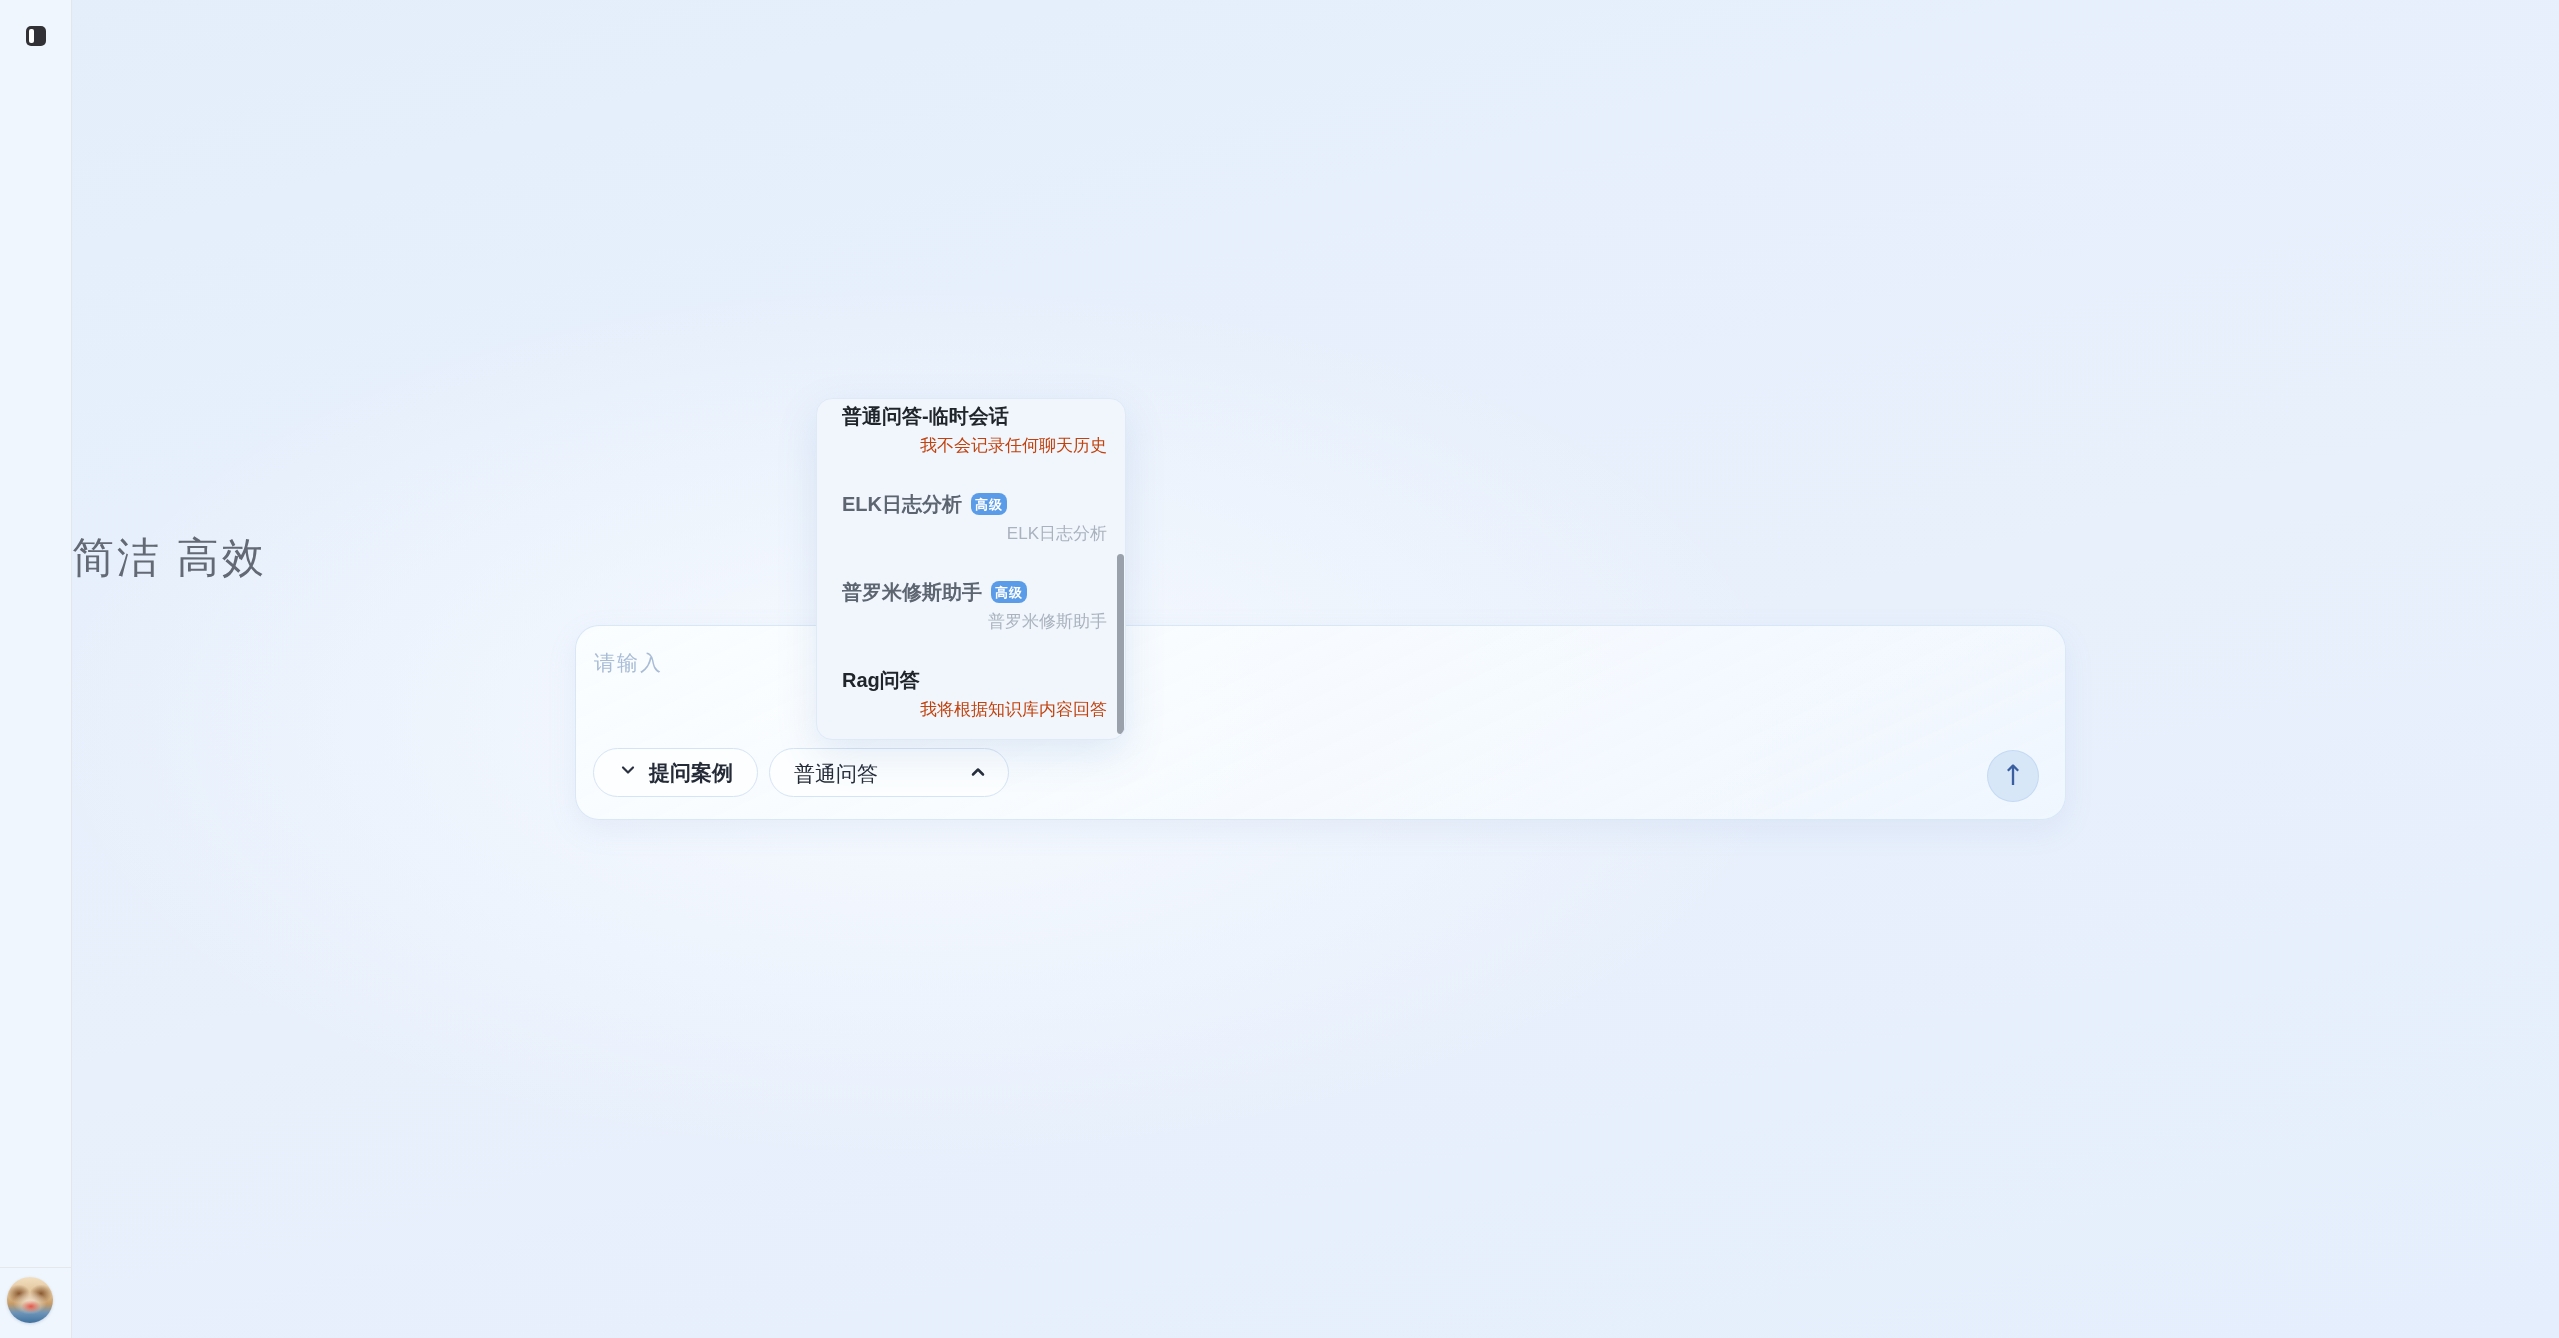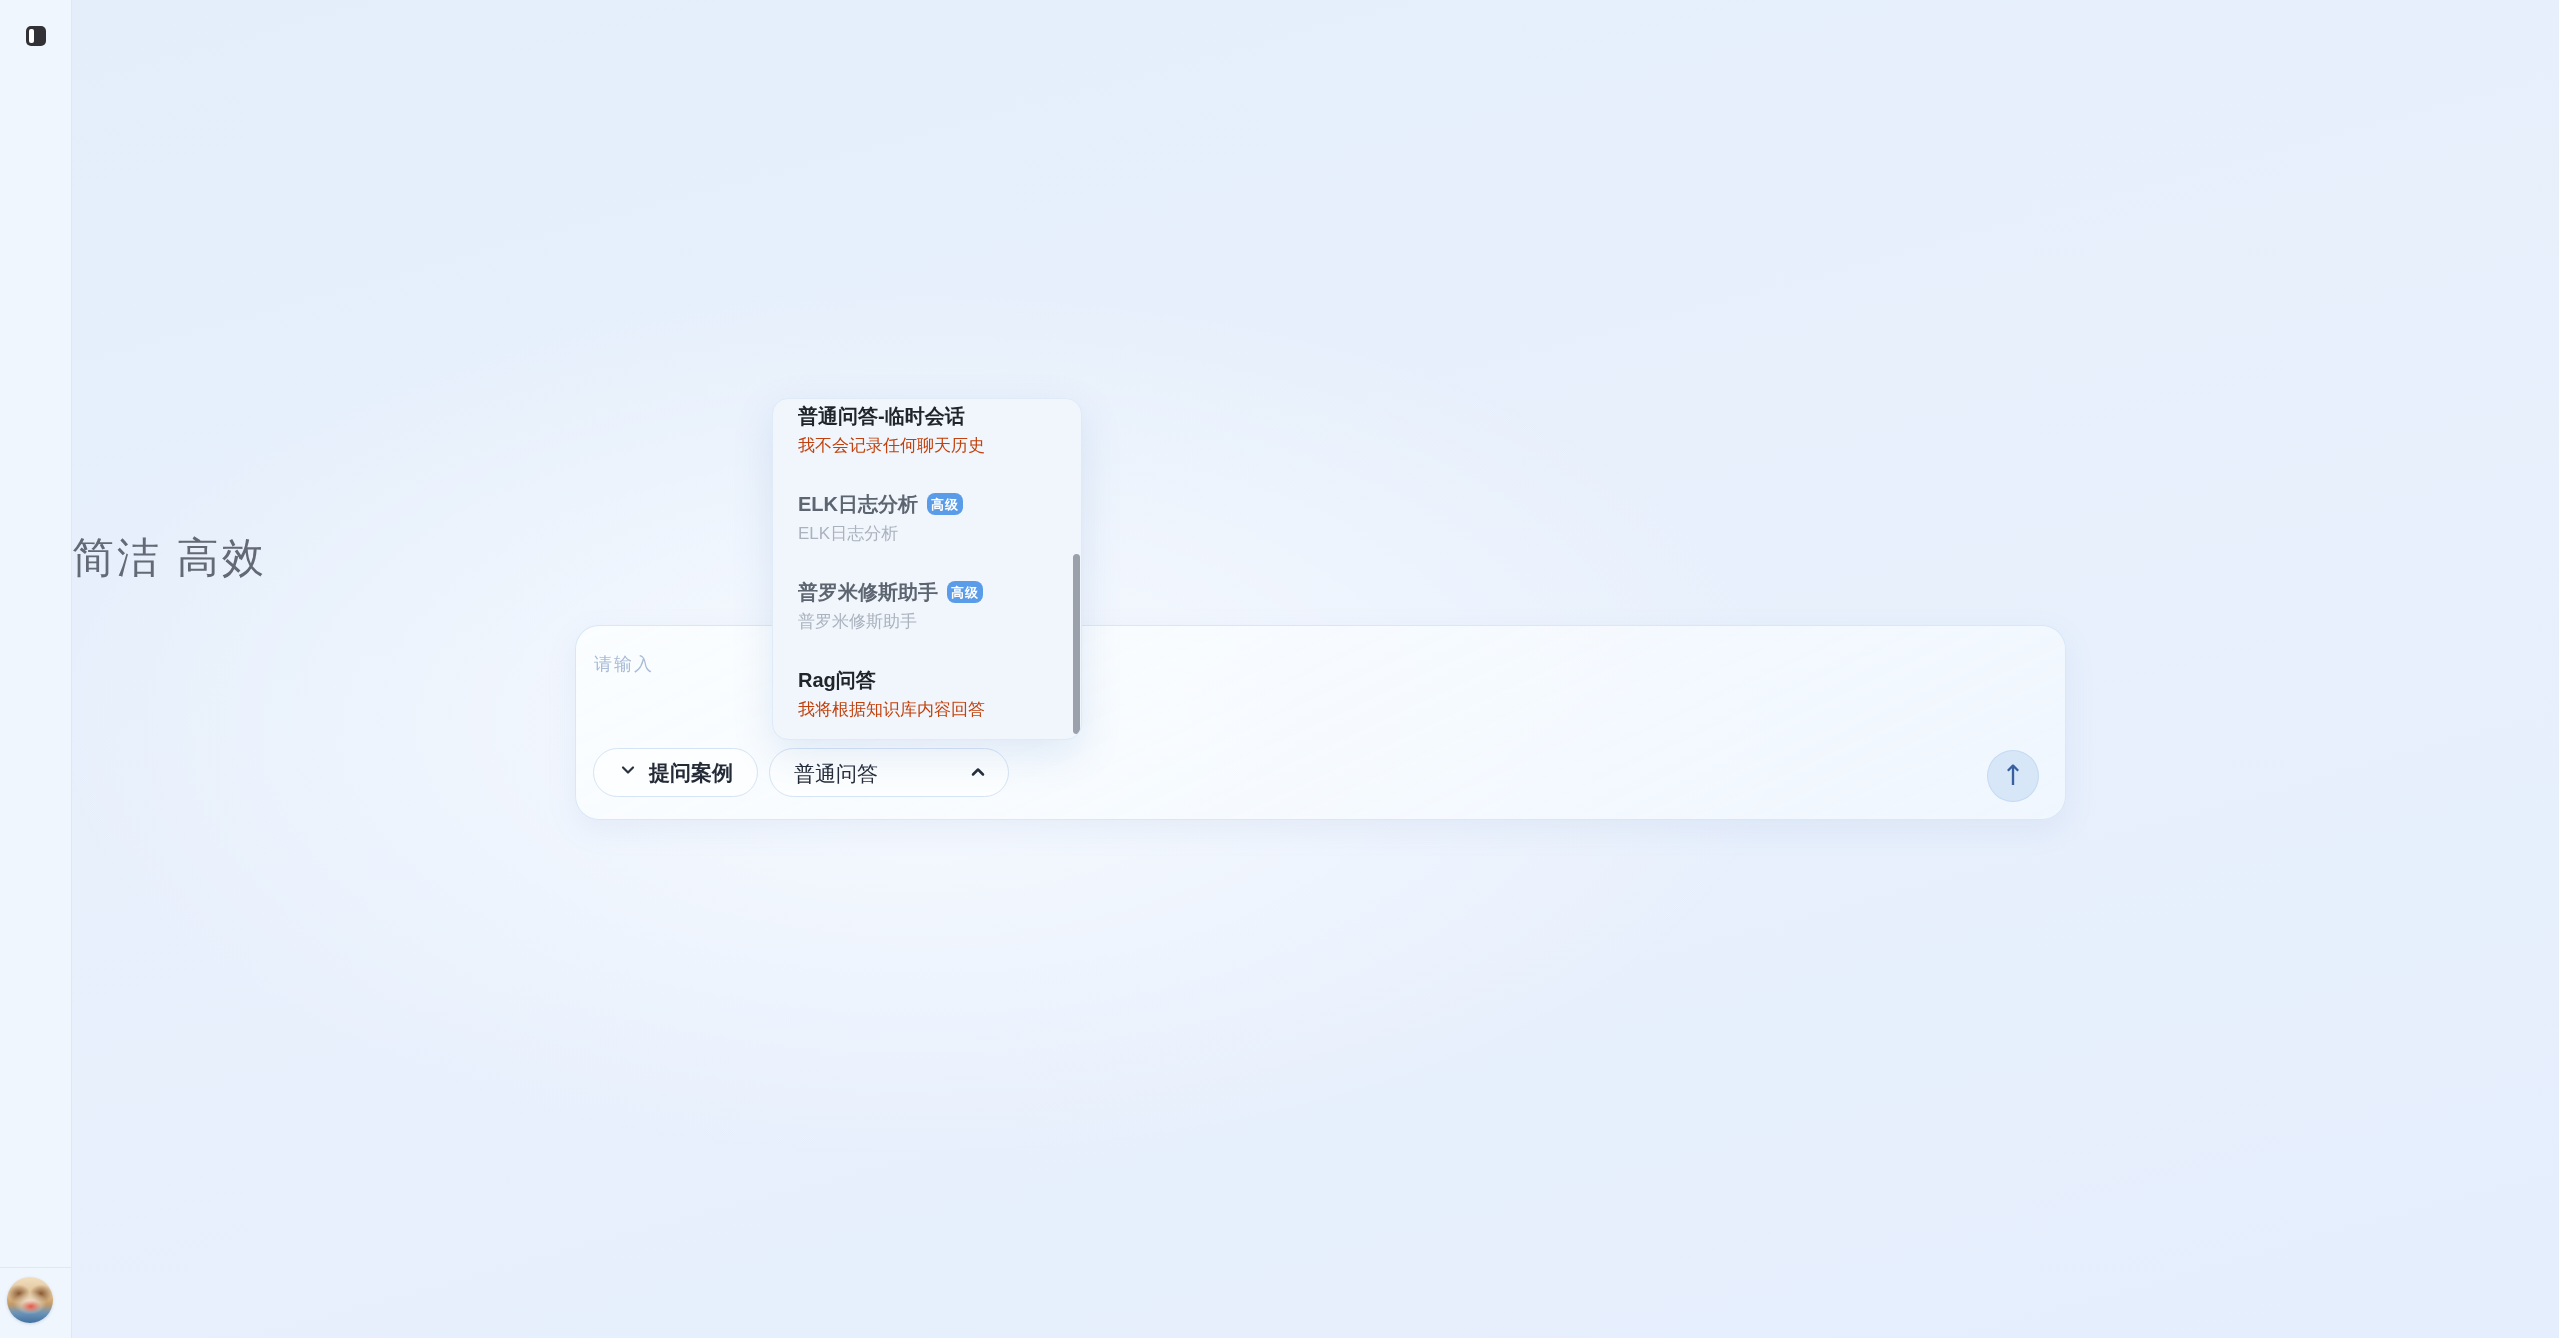--- a/index.html
+++ b/index.html
@@ -51,22 +51,22 @@
   .composer {
     position:absolute; left:575px; top:625px; width:1491px; height:195px;
     border-radius:24px;
     background:linear-gradient(155deg, rgba(252,254,255,0.85), rgba(243,249,255,0.72));
     border:1px solid rgba(213,229,246,0.9);
     box-shadow:0 10px 30px rgba(120,150,200,0.10);
   }
   .msg-input {
     position:absolute; left:18px; top:16px; width:1300px; height:44px;
     background:transparent; border:none; outline:none;
-    font-size:18px; letter-spacing:2px; color:#3a4150;
-    font-family:Liberation Serif, serif;
+    font-size:21px; letter-spacing:2px; color:#3a4150;
+    font-family:Liberation Mono, monospace;
   }
   .msg-input::placeholder { color:#a8bcd6; opacity:1; }
 
   .pill {
     position:absolute; top:122px; height:49px; border-radius:25px;
     background:rgba(252,254,255,0.9); border:1px solid #d5e4f5;
     display:flex; align-items:center; cursor:pointer;
     font-size:21px; color:#242b37;
     font-family:"Liberation Sans","DejaVu Sans",sans-serif;
   }
@@ -76,25 +76,25 @@
   .send-btn {
     position:absolute; right:26px; top:124px; width:52px; height:52px; border-radius:50%;
     background:#d7e7f8; border:1px solid rgba(180,208,240,0.55);
     display:flex; align-items:center; justify-content:center; cursor:pointer;
     color:#3a5fa0; font-size:28px; line-height:1;
     font-family:"DejaVu Sans","Liberation Sans",sans-serif;
   }
 
   
   .dropdown {
-    position:absolute; left:772px; top:398px; width:310px; height:342px;
+    position:absolute; left:816px; top:398px; width:310px; height:342px;
     border-radius:16px; background:#f1f6fd;
     border:1px solid #dfeaf8;
     box-shadow:0 14px 40px rgba(90,130,190,0.16);
-    padding:3px 18px 14px 25px; overflow:hidden; z-index:5;
+    padding:3px 18px 14px 25px; overflow:hidden; z-index:5;text-align:right;
   }
   .dd-item { cursor:pointer; }
   .dd-item + .dd-item { margin-top:32px; }
   .dd-title {
     font-size:20px; font-weight:700; color:#20242b; line-height:28px;
     display:flex; align-items:center; gap:9px; white-space:nowrap;
   }
   .dd-item.disabled .dd-title-text { color:#5d6570; }
   .dd-badge {
     display:inline-block; background:#5b9ce8; color:#ffffff;

